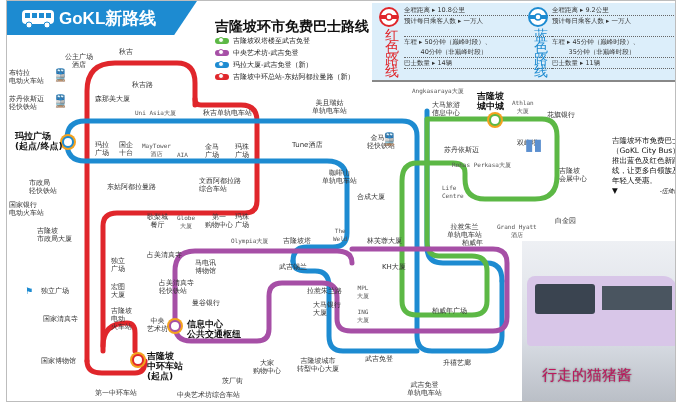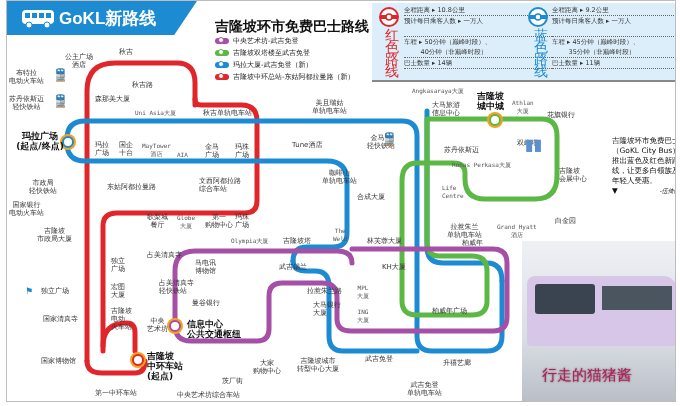--- a/index.html
+++ b/index.html
@@ -1,19 +1,19 @@
 <!DOCTYPE html>
 <html><head>
 <meta charset="utf-8">
 <style>
   html,body{margin:0;padding:0;background:#fff;}
   body{width:680px;height:406px;position:relative;overflow:hidden;font-family:"DejaVu Sans",sans-serif;}
   .frame{position:absolute;left:6px;top:0;width:668px;height:400px;border:1px solid #bdbdbd;background:#fff;overflow:hidden;}
   .lbl{position:absolute;font-size:7px;line-height:8px;color:#333;white-space:pre;text-align:center;}
-  .lbl.l{text-align:left;} .lbl.r{text-align:center;}
+  .lbl.l{text-align:left;} .lbl.r{text-align:left;}
   .mono{font-family:"DejaVu Sans Mono",monospace;font-size:6px;color:#555;}
   .big{font-size:9px;line-height:10px;font-weight:bold;color:#111;}
   .title-bar{position:absolute;left:0;top:0;width:190px;height:34px;background:#1d8bd1;clip-path:polygon(0 0,100% 0,88% 100%,0 100%);}
   .title-text{position:absolute;left:52px;top:6px;color:#fff;font-size:17px;font-weight:bold;font-family:"Liberation Sans",sans-serif;}
   .legend{position:absolute;left:202px;top:2px;width:160px;}
   .legend h2{margin:16px 0 2px 6px;font-size:14px;line-height:14px;color:#111;}
   .legend .row{display:flex;align-items:center;height:12px;font-size:7px;color:#222;}
   .legend .dot{width:14px;height:6px;border-radius:3px;margin:0 4px 0 6px;position:relative;}
   .legend .dot::after{content:"";position:absolute;left:3px;top:-1px;width:6px;height:6px;border-radius:50%;background:#fff;border:1.5px solid currentColor;box-sizing:border-box;}
   .info{position:absolute;left:365px;top:2px;width:313px;height:77px;background:#dceefa;border-bottom:2px solid #888;}
@@ -41,26 +41,26 @@
     <rect x="18" y="4" width="5" height="5" fill="#1d8bd1"></rect>
       <rect x="25" y="4" width="5" height="5" fill="#1d8bd1"></rect>
     <circle cx="8" cy="16" r="3" fill="#fff" stroke="#1d8bd1"></circle>
       <circle cx="26" cy="16" r="3" fill="#fff" stroke="#1d8bd1"></circle>
   </svg>
   <div class="title-text">GoKL新路线</div>
 
   <div class="legend">
     <h2>吉隆坡环市免费巴士路线</h2>
     <div class="row">
+        <span class="dot" style="background:#5cb845;color:#5cb845"></span>
+        <span>吉隆坡双塔楼至武吉免登</span>
+      </div>
+    <div class="row">
         <span class="dot" style="background:#a64fa6;color:#a64fa6"></span>
         <span>中央艺术坊-武吉免登</span>
-      </div>
-    <div class="row">
-        <span class="dot" style="background:#5cb845;color:#5cb845"></span>
-        <span>吉隆坡双塔楼至武吉免登</span>
       </div>
     <div class="row">
         <span class="dot" style="background:#1d8bd1;color:#1d8bd1"></span>
         <span>玛拉大厦-武吉免登（新）</span>
       </div>
     <div class="row">
         <span class="dot" style="background:#e0262b;color:#e0262b"></span>
         <span>吉隆坡中环总站-东姑阿都拉曼路（新）</span>
       </div>
   </div>

